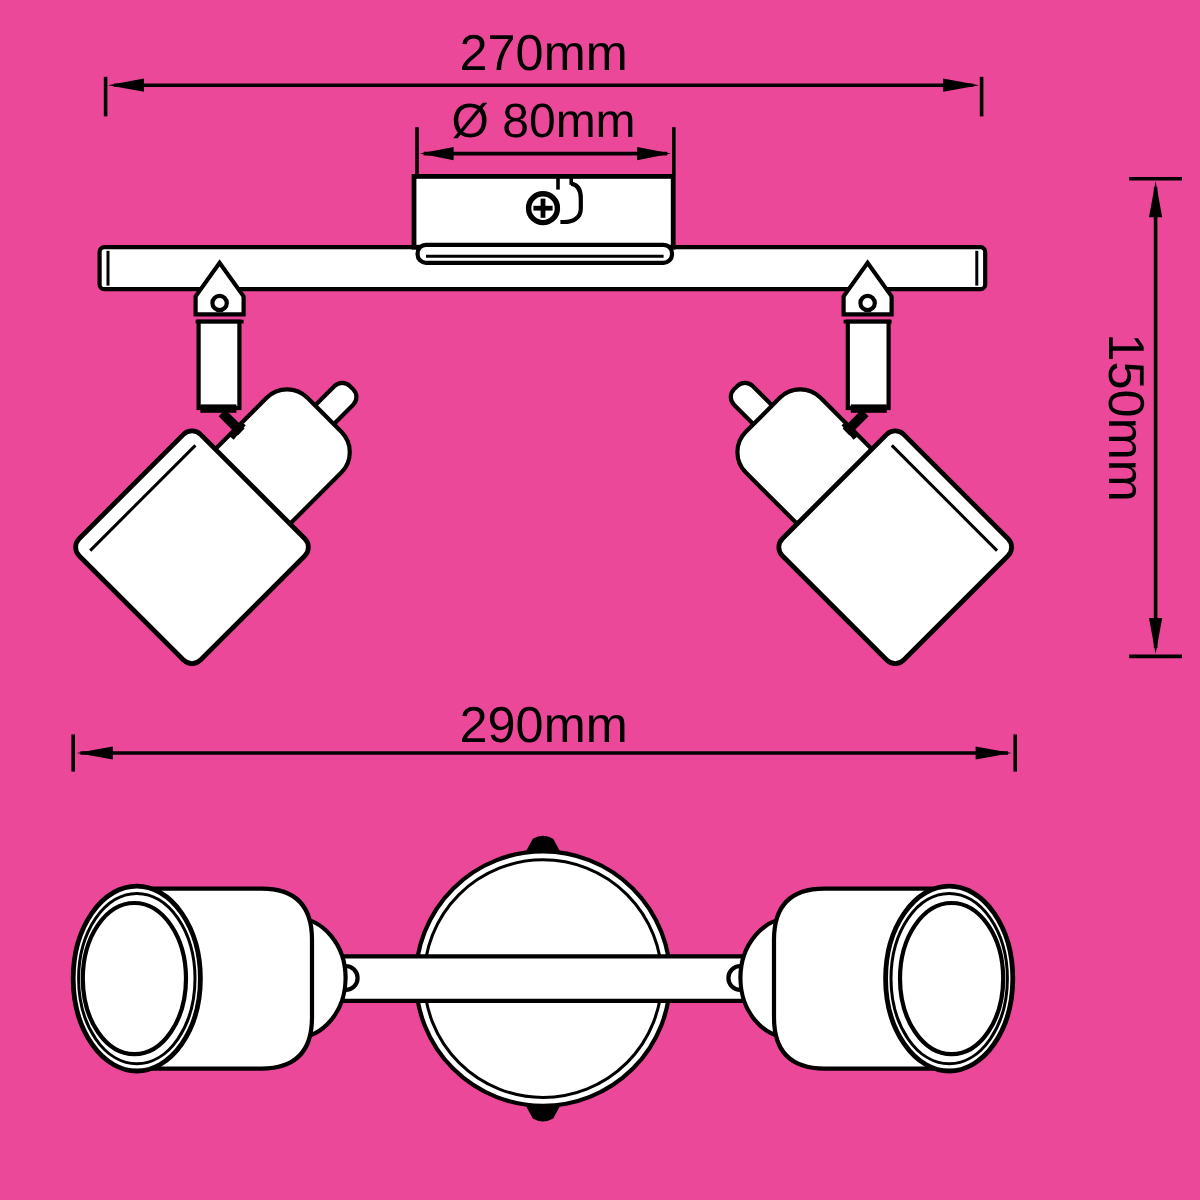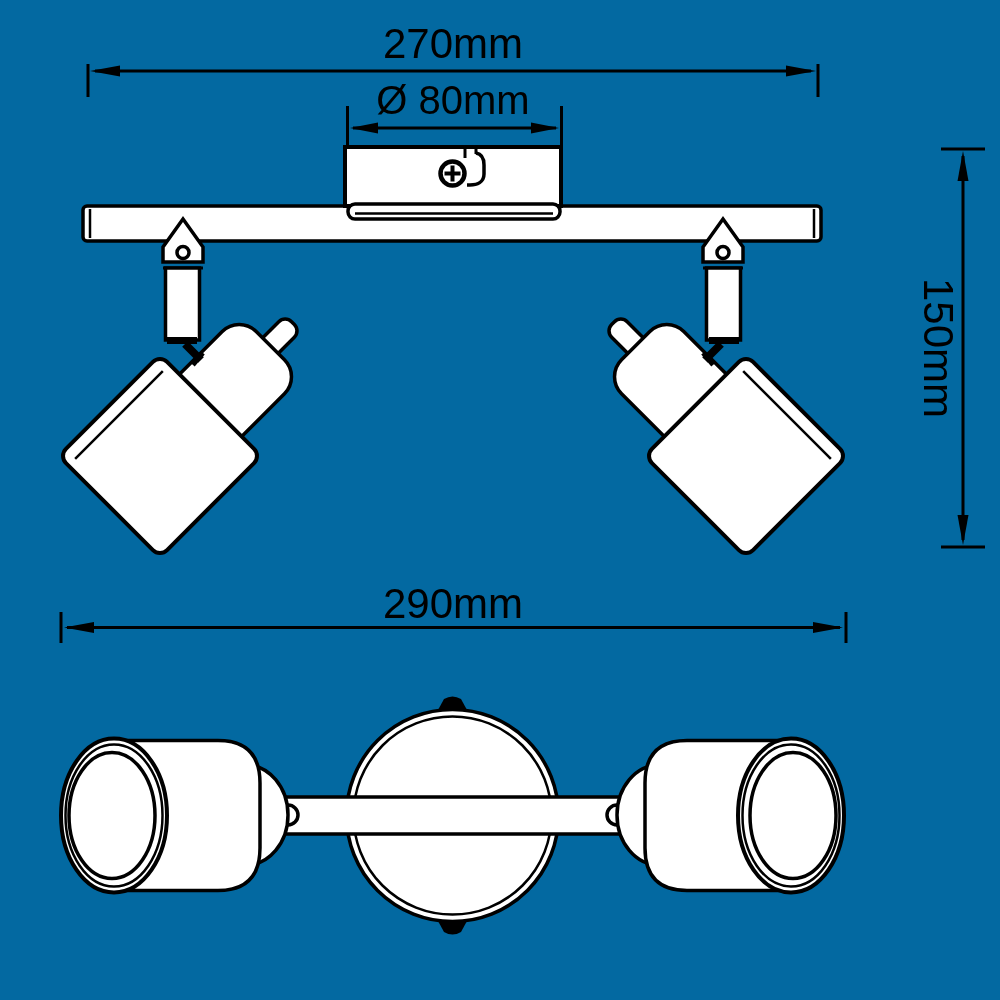--- a/index.html
+++ b/index.html
@@ -1,16 +1,16 @@
 <!DOCTYPE html>
 <html><head>
 <meta charset="utf-8">
 <style>
   html,body{margin:0;padding:0;background:#ffffff;}
-  .stage{width:1000px;height:1000px;background:#0369a1;position:relative;}
+  .stage{width:1000px;height:1000px;background:#ec4899;position:relative;}
   svg{display:block;}
   text{font-family:"Liberation Sans", sans-serif;fill:#000;}
   .dim-label{font-size:42px;}
   .dim-label-small{font-size:40px;}
   .outline{fill:#ffffff;stroke:#000;stroke-width:3.5;}
   .thick{fill:#ffffff;stroke:#000;stroke-width:4;}
   .lineonly{fill:none;stroke:#000;stroke-width:3.5;}
   .thin{fill:none;stroke:#000;stroke-width:2.5;}
   .dimline{stroke:#000;stroke-width:3;fill:none;}
   .arrow{fill:#000;stroke:none;}

